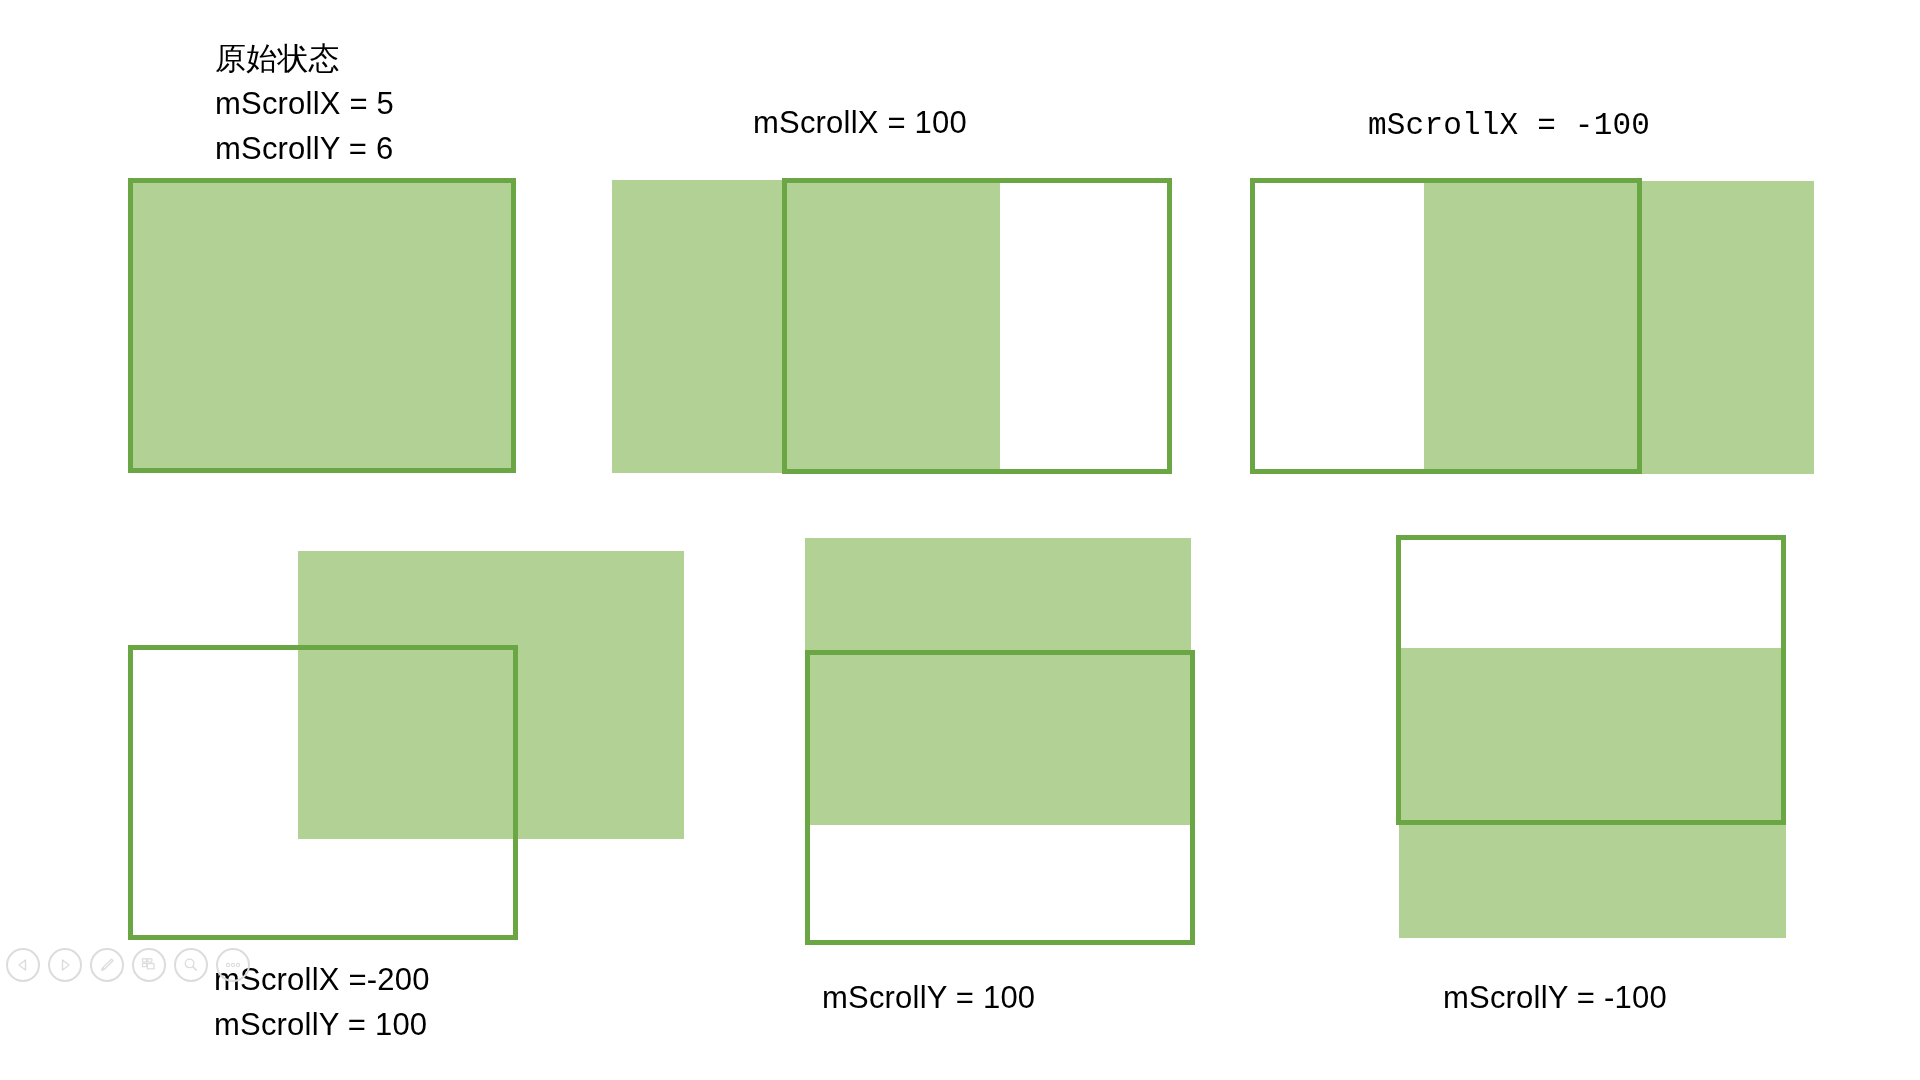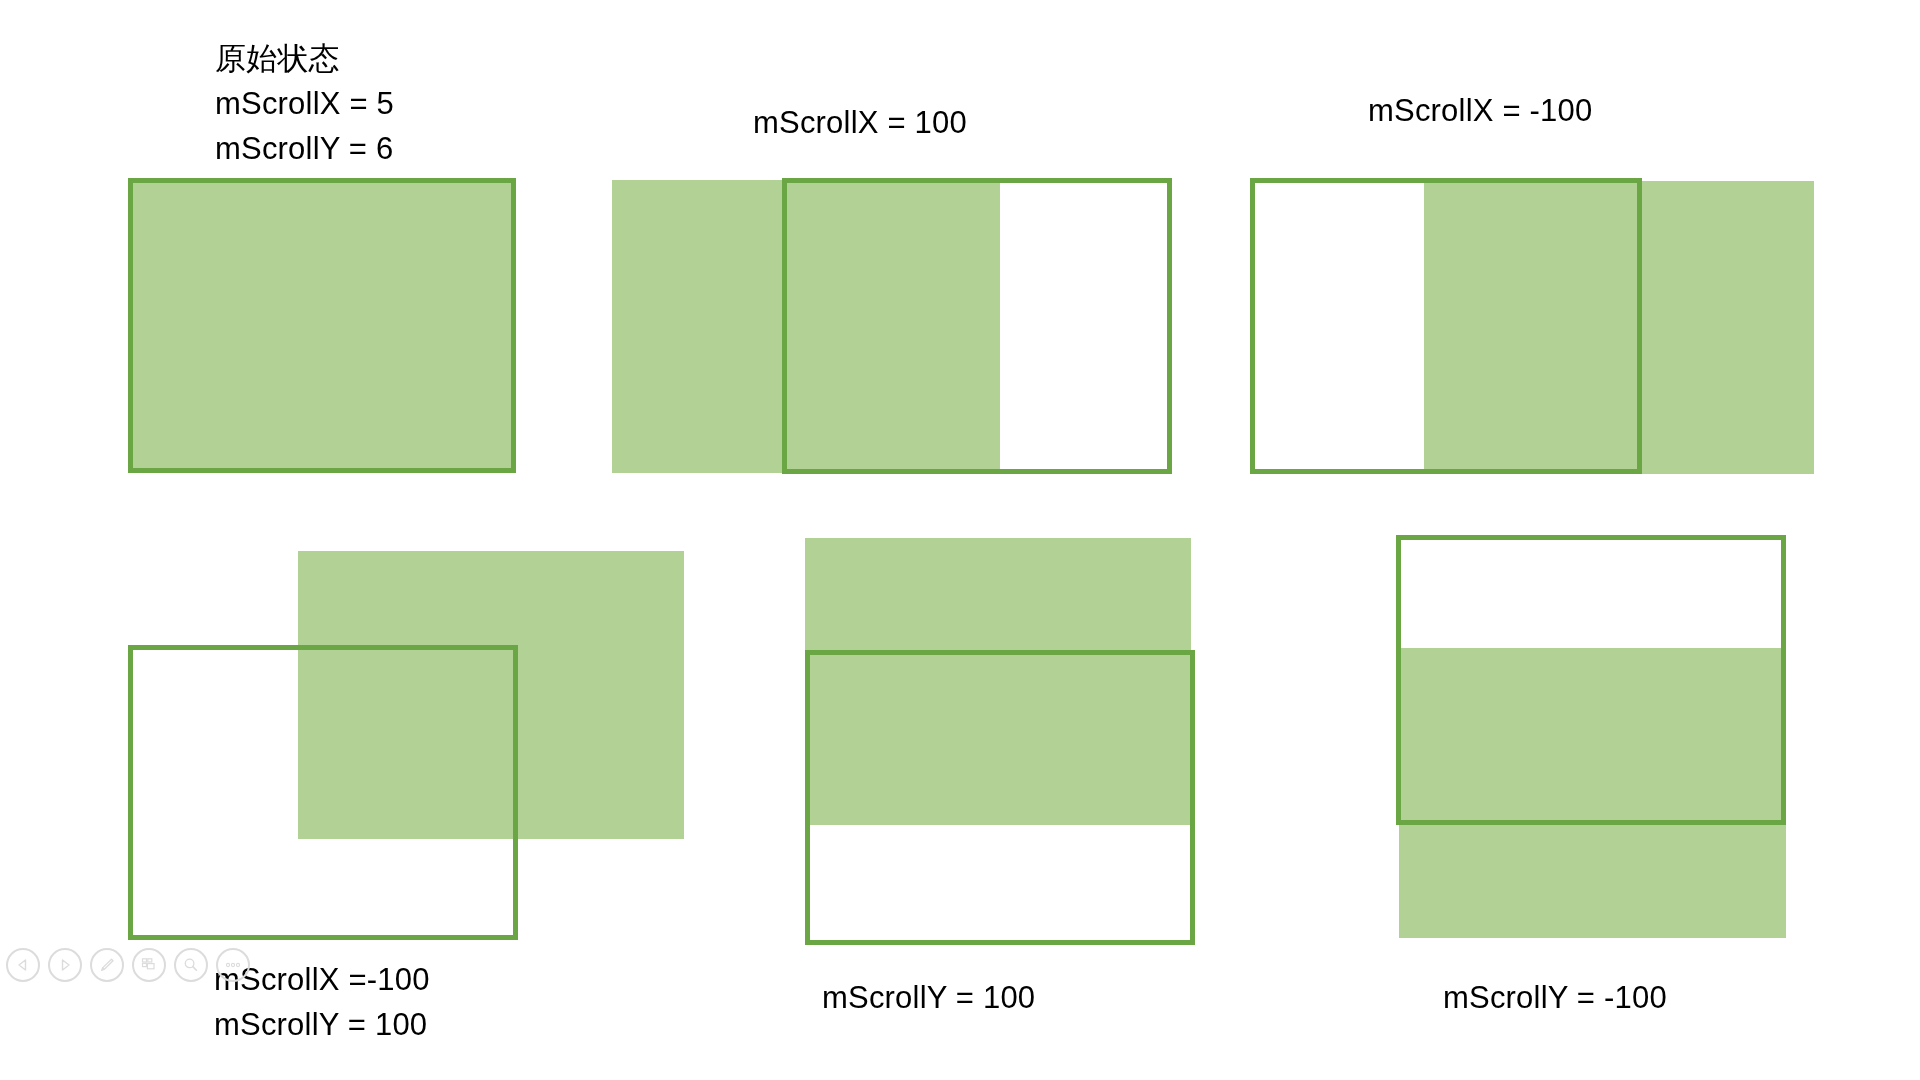--- a/index.html
+++ b/index.html
@@ -97,32 +97,32 @@
 
   <div>
     <div class="caption" style="left:753px; top:100px;">
       <span class="line">mScrollX = 100</span>
     </div>
     <div class="rect fill" style="left:612px; top:180px; width:388px; height:293px;"></div>
     <div class="rect outline" style="left:782px; top:178px; width:390px; height:296px;"></div>
   </div>
 
   <div>
-    <div class="caption" style="left:1368px; top:88px;">
+    <div class="caption" style="left:1368px; top:103px;font-family:Liberation Mono, monospace;">
       <span class="line">mScrollX = -100</span>
     </div>
     <div class="rect fill" style="left:1424px; top:181px; width:390px; height:293px;"></div>
     <div class="rect outline" style="left:1250px; top:178px; width:392px; height:296px;"></div>
   </div>
 
   <div>
     <div class="rect fill" style="left:298px; top:551px; width:386px; height:288px;"></div>
     <div class="rect outline" style="left:128px; top:645px; width:390px; height:295px;"></div>
     <div class="caption" style="left:214px; top:957px;">
-      <span class="line">mScrollX =-100</span>
+      <span class="line">mScrollX =-200</span>
       <span class="line">mScrollY = 100</span>
     </div>
   </div>
 
   <div>
     <div class="rect fill" style="left:805px; top:538px; width:386px; height:287px;"></div>
     <div class="rect outline" style="left:805px; top:650px; width:390px; height:295px;"></div>
     <div class="caption" style="left:822px; top:975px;">
       <span class="line">mScrollY = 100</span>
     </div>

